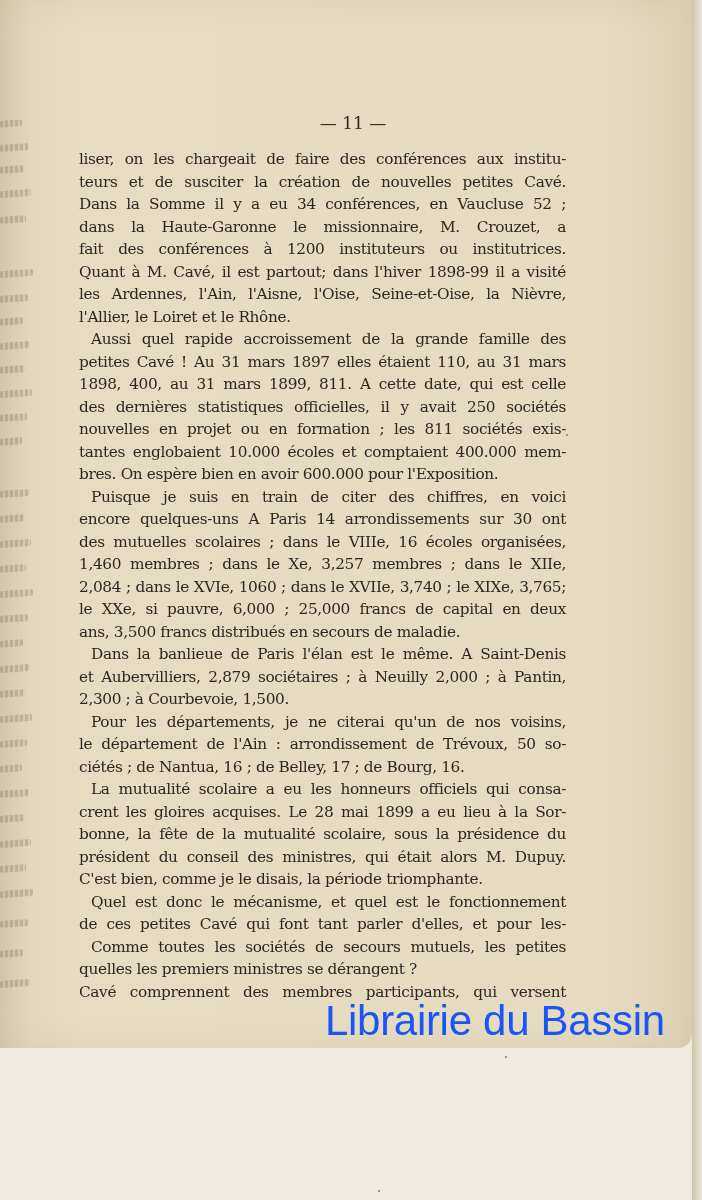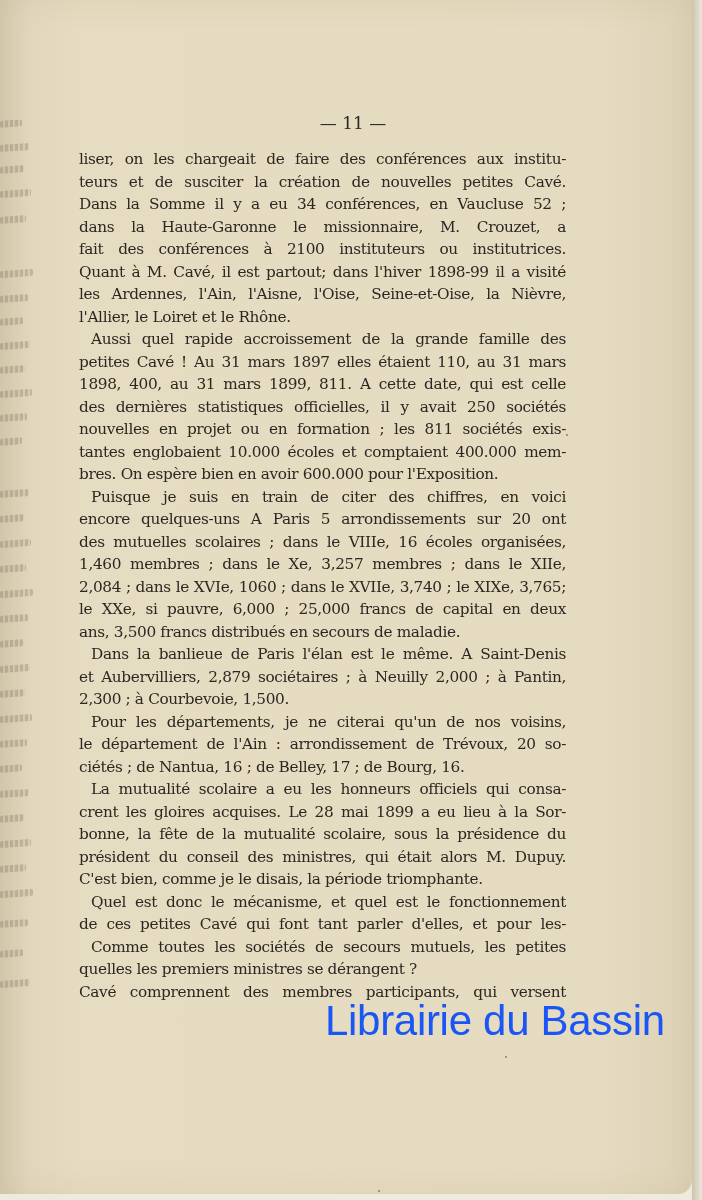--- a/index.html
+++ b/index.html
@@ -8,21 +8,21 @@
       width: 702px;
       height: 1200px;
       overflow: hidden;
       background: #efeae0;
     }
     .page {
       position: absolute;
       left: 0;
       top: 0;
       width: 692px;
-      height: 1194px;
+      height: 1048px;
       background: linear-gradient(90deg, #d6cbb0 0px, #e2d7bd 30px, #e6dcc1 80px, #e5dbc0 600px, #ddd2b6 692px);
       border-radius: 0 0 14px 0;
       box-shadow: inset 0 0 30px rgba(160,140,100,0.15);
       text-decoration: underline;
     }
     .page-edge {
       position: absolute;
       right: 0;
       top: 0;
       width: 10px;
@@ -136,43 +136,43 @@
       <div class="bleed-line" style="top: 860px; width: 30px;"></div>
     </div>
 
   <div class="folio">— 11 —</div>
 
   <div class="text-block" id="text-block">
       <span class="line">liser, on les chargeait de faire des conférences aux institu-</span>
       <span class="line">teurs et de susciter la création de nouvelles petites Cavé.</span>
       <span class="line">Dans la Somme il y a eu 34 conférences, en Vaucluse 52 ;</span>
       <span class="line">dans la Haute-Garonne le missionnaire, M. Crouzet, a</span>
-      <span class="line">fait des conférences à 2100 instituteurs ou institutrices.</span>
+      <span class="line">fait des conférences à 1200 instituteurs ou institutrices.</span>
       <span class="line">Quant à M. Cavé, il est partout; dans l'hiver 1898-99 il a visité</span>
       <span class="line">les Ardennes, l'Ain, l'Aisne, l'Oise, Seine-et-Oise, la Nièvre,</span>
       <span class="line last">l'Allier, le Loiret et le Rhône.</span>
       <span class="line indent">Aussi quel rapide accroissement de la grande famille des</span>
       <span class="line">petites Cavé ! Au 31 mars 1897 elles étaient 110, au 31 mars</span>
       <span class="line">1898, 400, au 31 mars 1899, 811. A cette date, qui est celle</span>
       <span class="line">des dernières statistiques officielles, il y avait 250 sociétés</span>
       <span class="line">nouvelles en projet ou en formation ; les 811 sociétés exis-</span>
       <span class="line">tantes englobaient 10.000 écoles et comptaient 400.000 mem-</span>
       <span class="line last">bres. On espère bien en avoir 600.000 pour l'Exposition.</span>
       <span class="line indent">Puisque je suis en train de citer des chiffres, en voici</span>
-      <span class="line">encore quelques-uns A Paris 5 arrondissements sur 20 ont</span>
+      <span class="line">encore quelques-uns A Paris 14 arrondissements sur 30 ont</span>
       <span class="line">des mutuelles scolaires ; dans le VIIIe, 16 écoles organisées,</span>
       <span class="line">1,460 membres ; dans le Xe, 3,257 membres ; dans le XIIe,</span>
       <span class="line">2,084 ; dans le XVIe, 1060 ; dans le XVIIe, 3,740 ; le XIXe, 3,765;</span>
       <span class="line">le XXe, si pauvre, 6,000 ; 25,000 francs de capital en deux</span>
       <span class="line last">ans, 3,500 francs distribués en secours de maladie.</span>
       <span class="line indent">Dans la banlieue de Paris l'élan est le même. A Saint-Denis</span>
       <span class="line">et Aubervilliers, 2,879 sociétaires ; à Neuilly 2,000 ; à Pantin,</span>
       <span class="line last">2,300 ; à Courbevoie, 1,500.</span>
       <span class="line indent">Pour les départements, je ne citerai qu'un de nos voisins,</span>
-      <span class="line">le département de l'Ain : arrondissement de Trévoux, 20 so-</span>
+      <span class="line">le département de l'Ain : arrondissement de Trévoux, 50 so-</span>
       <span class="line last">ciétés ; de Nantua, 16 ; de Belley, 17 ; de Bourg, 16.</span>
       <span class="line indent">La mutualité scolaire a eu les honneurs officiels qui consa-</span>
       <span class="line">crent les gloires acquises. Le 28 mai 1899 a eu lieu à la Sor-</span>
       <span class="line">bonne, la fête de la mutualité scolaire, sous la présidence du</span>
       <span class="line">président du conseil des ministres, qui était alors M. Dupuy.</span>
       <span class="line last">C'est bien, comme je le disais, la période triomphante.</span>
       <span class="line indent">Quel est donc le mécanisme, et quel est le fonctionnement</span>
       <span class="line">de ces petites Cavé qui font tant parler d'elles, et pour les-</span>
       <span class="line indent">Comme toutes les sociétés de secours mutuels, les petites</span>
       <span class="line last">quelles les premiers ministres se dérangent ?</span>

